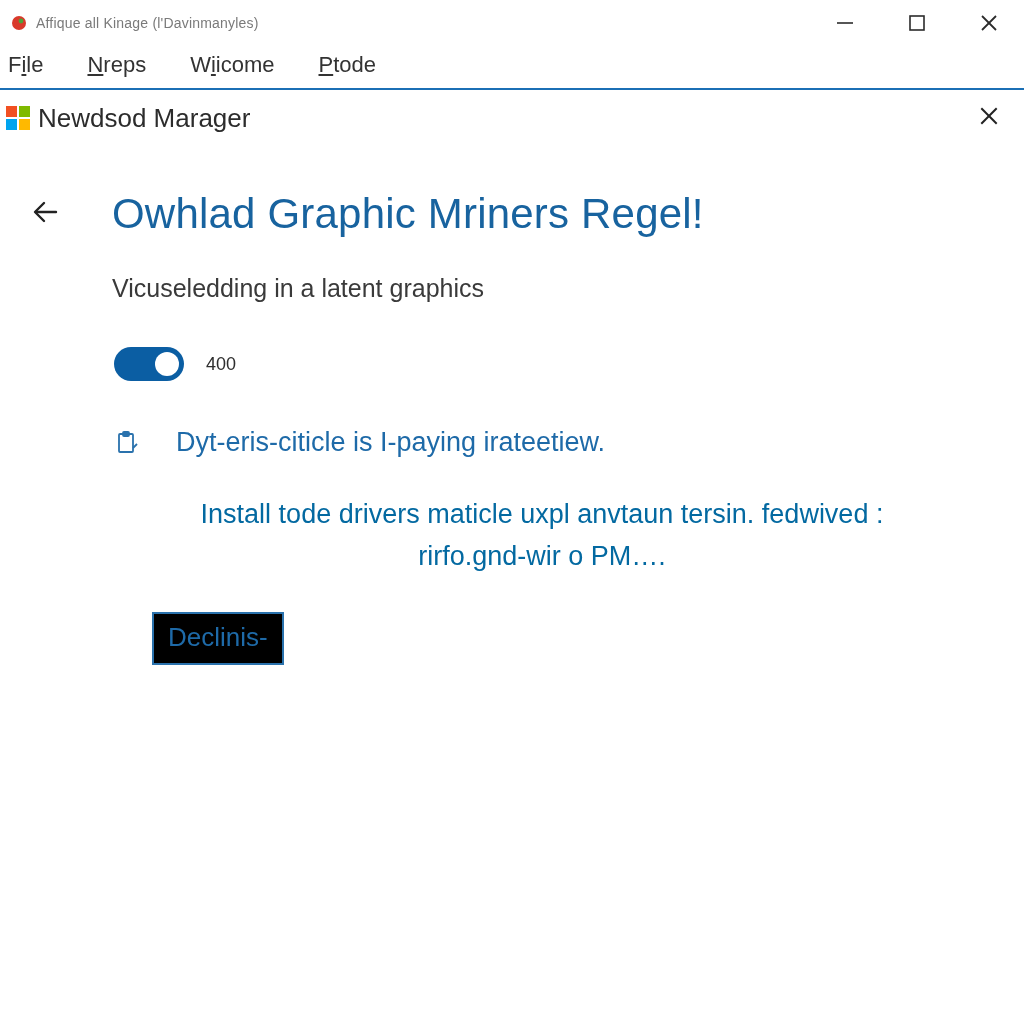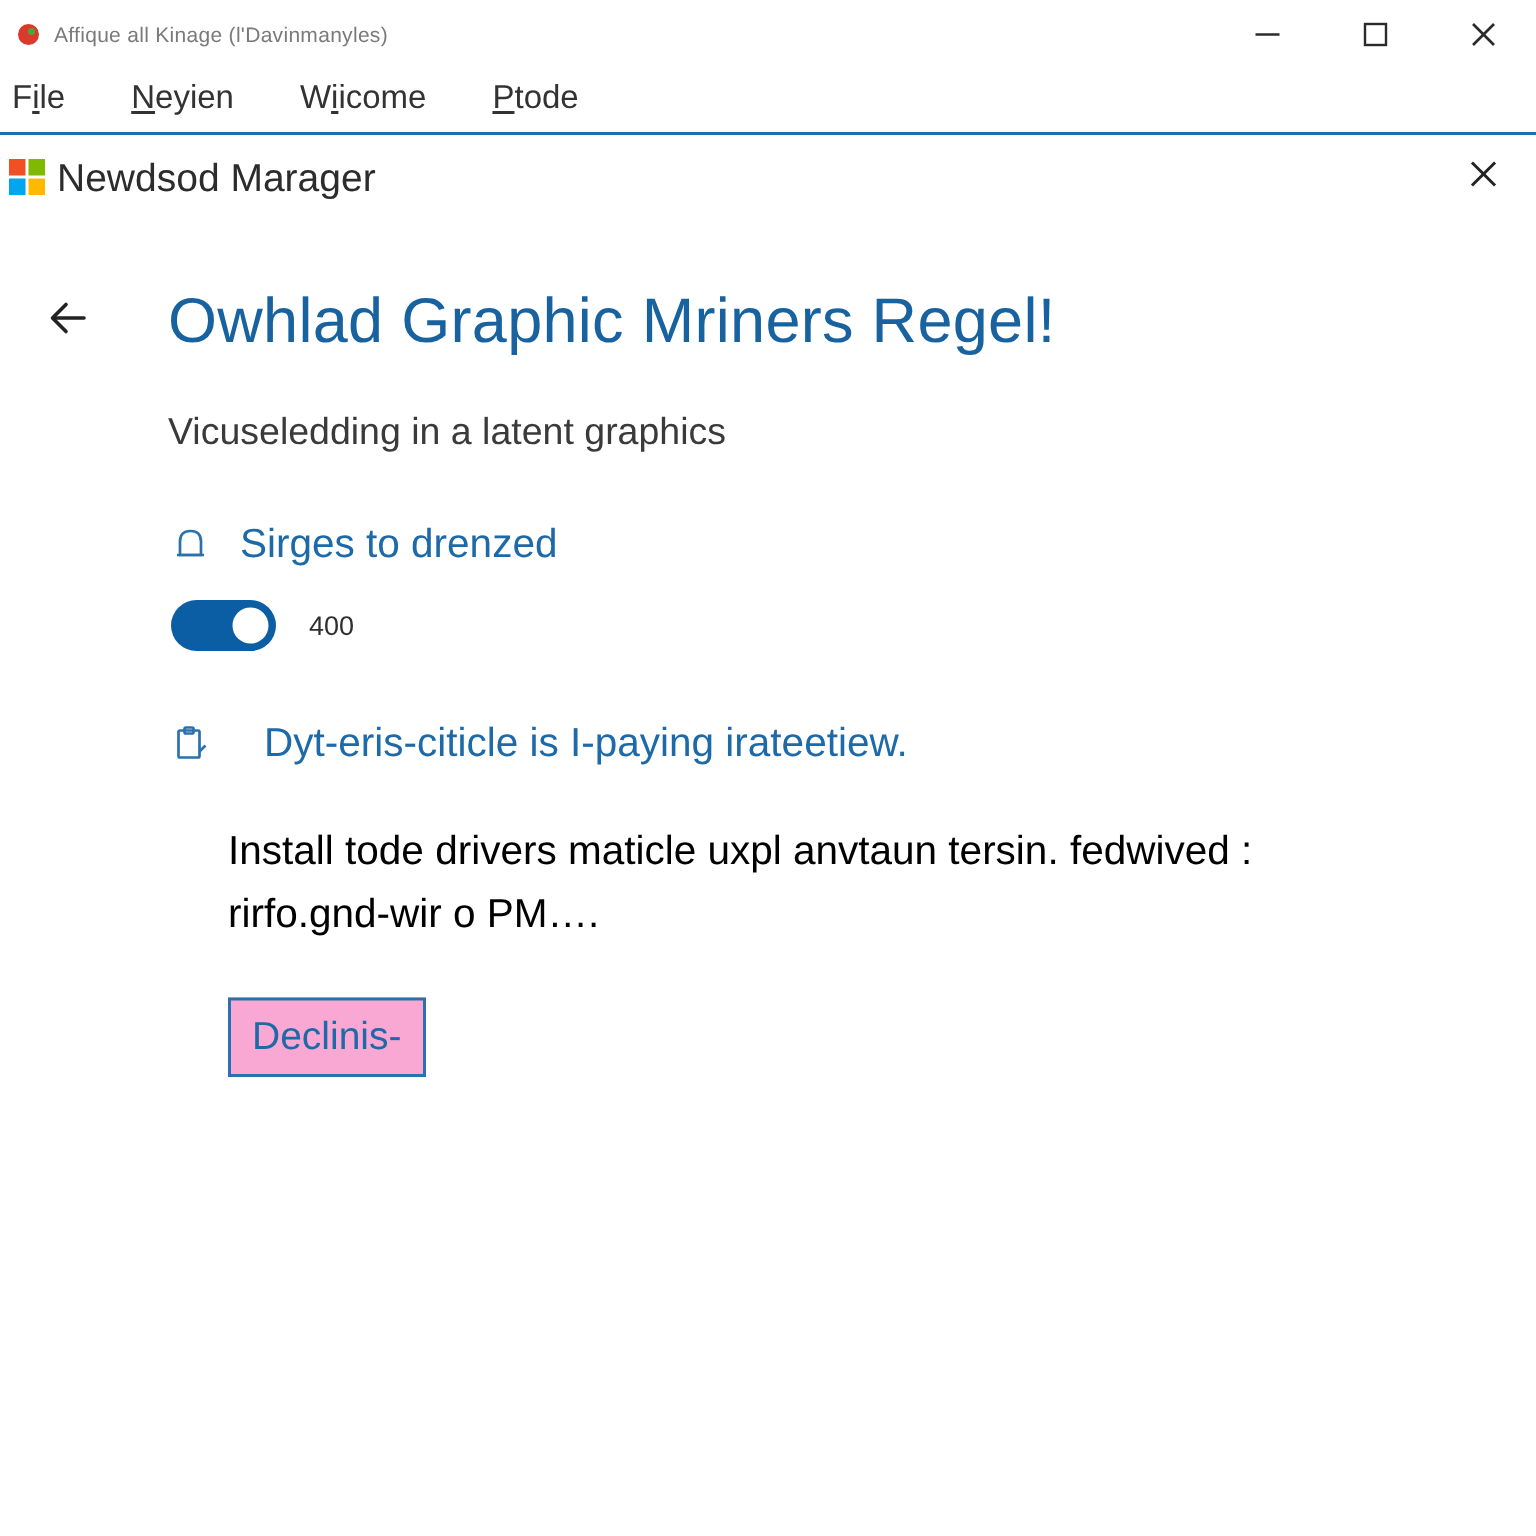--- a/index.html
+++ b/index.html
@@ -173,34 +173,35 @@
     margin-bottom: 36px;
   }
   .status-row .icon-slot {
     width: 30px;
     display: flex; justify-content: center;
     color: #2a72ad;
   }
 
   .body-text {
     font-size: 27px;
-    color: #000000;
+    color: #0369a1;
     line-height: 1.55;
     margin: 0 0 34px 40px;
     max-width: 780px;
+    text-align: center;
   }
 
   .action-btn {
     display: inline-block;
     margin-left: 40px;
     padding: 8px 14px 10px 14px;
     font-size: 26px;
     color: #1e6aa8;
     border: 2px solid #2a72ad;
-    background: #f9a8d4;
+    background: #000000;
     font-family: inherit;
   }
 
   .icon-slot svg { display: block; }
 </style>
 </head>
 <body>
 
 <div class="titlebar">
   <span class="app-icon">
@@ -225,21 +226,21 @@
       <svg width="20" height="20" viewBox="0 0 20 20" fill="none" stroke-width="1.8">
         <line x1="3" y1="3" x2="17" y2="17"></line>
         <line x1="17" y1="3" x2="3" y2="17"></line>
       </svg>
     </span>
   </div>
 </div>
 
 <div class="menubar">
   <span class="menu-item"><span>F</span><span class="ul">i</span><span>le</span></span>
-  <span class="menu-item"><span></span><span class="ul">N</span><span>eyien</span></span>
+  <span class="menu-item"><span></span><span class="ul">N</span><span>reps</span></span>
   <span class="menu-item"><span>W</span><span class="ul">i</span><span>icome</span></span>
   <span class="menu-item"><span></span><span class="ul">P</span><span>tode</span></span>
 </div>
 <div class="thin-accent"></div>
 
 <div class="panel-header">
   <span class="ms-logo">
     <span class="q1"></span>
       <span class="q2"></span>
       <span class="q3"></span>
@@ -261,29 +262,20 @@
         <line x1="26" y1="16" x2="6" y2="16"></line>
         <polyline points="14,7 5,16 14,25"></polyline>
       </svg>
     </span>
   </div>
 
   <div class="main-col">
     <h1 class="page-heading">Owhlad Graphic Mriners Regel!</h1>
     <div class="page-sub">Vicuseledding in a latent graphics</div>
 
-    <div class="row setting-label">
-      <span class="icon-slot">
-        <svg width="24" height="26" viewBox="0 0 24 26" fill="none" stroke="#2a72ad" stroke-width="1.8">
-          <path d="M5 20 L5 11 Q5 4 12 4 Q19 4 19 11 L19 20 Z"></path>
-          <line x1="3" y1="20" x2="21" y2="20"></line>
-        </svg>
-      </span>
-      <span>Sirges to drenzed</span>
-    </div>
 
     <div class="toggle-row">
       <span class="toggle"></span>
       <span class="toggle-value">400</span>
     </div>
 
     <div class="status-row">
       <span class="icon-slot">
         <svg width="24" height="26" viewBox="0 0 24 26" fill="none" stroke="#2a72ad" stroke-width="1.8">
           <rect x="4" y="4" width="14" height="18" rx="1"></rect>

